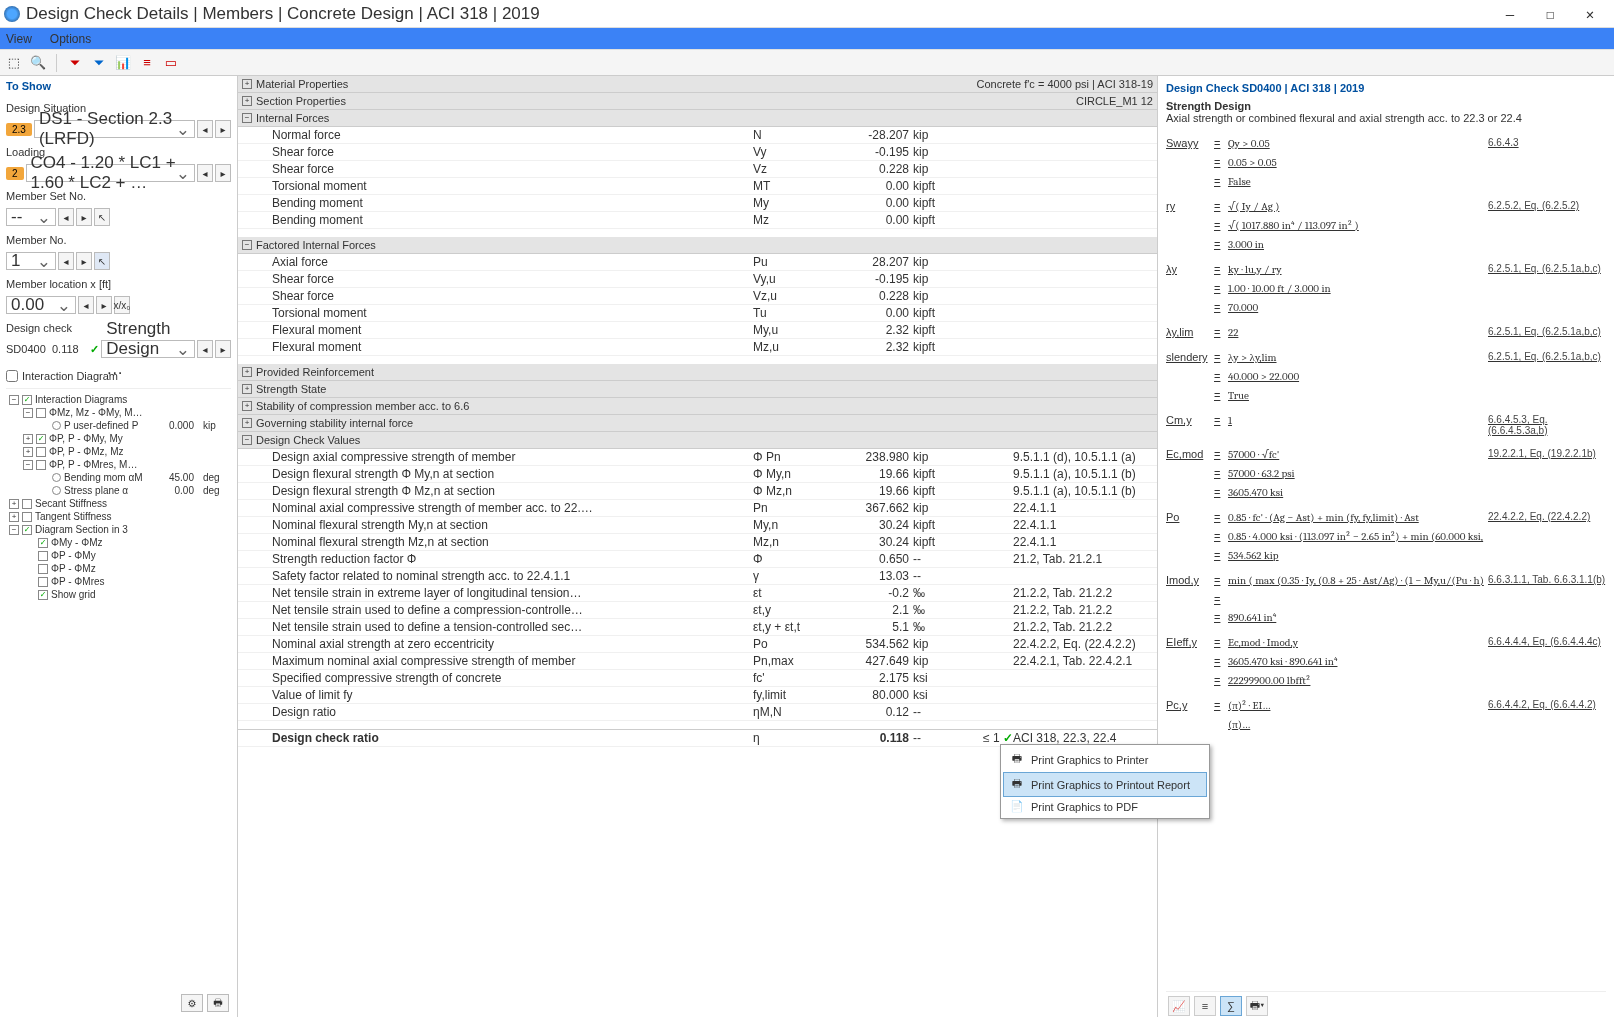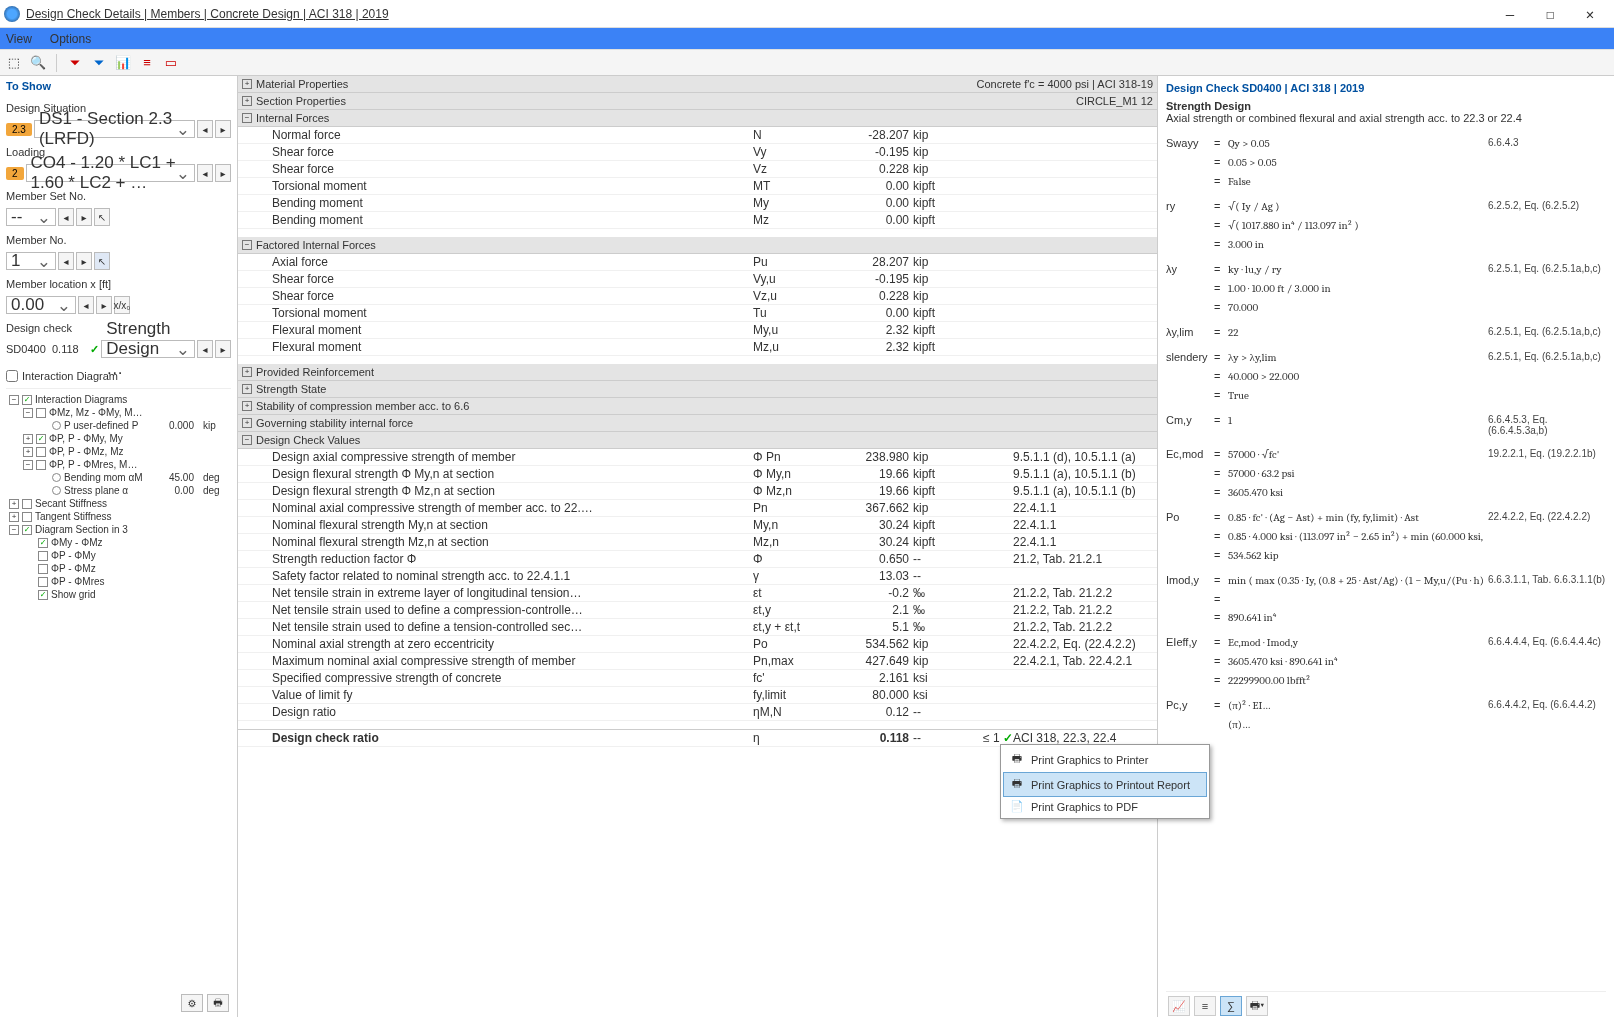--- a/index.html
+++ b/index.html
@@ -1,19 +1,19 @@
 <!DOCTYPE html>
 <html><head>
 <meta charset="utf-8">
 <style>
 * { box-sizing: border-box; margin: 0; padding: 0; }
 body { font-family: "Segoe UI", Arial, sans-serif; font-size: 11px; background: #fff; color: #333; overflow: hidden; width: 1614px; height: 1017px; position: relative; }
 .titlebar { height: 28px; display: flex; align-items: center; padding: 0 4px; border-bottom: 1px solid #ddd; background: #fff; }
 .titlebar .icon { width: 16px; height: 16px; background: radial-gradient(circle, #4da6ff 40%, #1a3d66 100%); border-radius: 50%; margin-right: 6px; }
-.titlebar .title { flex: 1; font-size: 12px; text-decoration: underline; }
+.titlebar .title { flex: 1; font-size: 17px; }
 .titlebar .winctl { display: flex; }
 .titlebar .winctl span { width: 40px; height: 28px; display: flex; align-items: center; justify-content: center; font-size: 14px; font-family: monospace; }
 .menubar { height: 22px; display: flex; align-items: center; padding: 0 6px; gap: 18px; background: #3b82f6; border-bottom: 1px solid #e0e0e0; }
 .menubar span { font-size: 12px; }
 .toolbar { height: 26px; display: flex; align-items: center; padding: 0 4px; gap: 4px; background: #f5f5f5; border-bottom: 1px solid #ccc; }
 .tool-ico { width: 20px; height: 20px; display: flex; align-items: center; justify-content: center; font-size: 13px; padding: 0 2px; }
 .tool-sep { width: 1px; height: 18px; background: #ccc; margin: 0 4px; }
 .workspace { display: flex; height: 944px; }
 .left-panel { width: 238px; border-right: 1px solid #ccc; background: #fff; padding: 4px 6px; display: flex; flex-direction: column; gap: 6px; overflow: hidden; }
 .section-label { color: #0050a0; font-weight: bold; font-size: 11px; margin-bottom: 2px; }
@@ -50,21 +50,21 @@
 .grid-row .c5 { text-align: center; }
 .grid-row .c6 { }
 .grid-row.last { font-weight: normal; border-top: 1px solid #ccc; }
 .check { color: #0a0; font-weight: bold; }
 
 .right-panel { width: 456px; display: flex; flex-direction: column; padding: 6px 8px 4px 8px; overflow: hidden; }
 .right-title { color: #0050a0; font-weight: bold; font-size: 11px; margin-bottom: 6px; }
 .right-sub { font-weight: bold; font-size: 11px; }
 .right-desc { font-size: 11px; margin-bottom: 10px; }
 .eq-area { flex: 1; overflow: auto; position: relative; }
-.eq-row { display: grid; grid-template-columns: 48px 14px 260px 1fr; font-size: 11px; padding: 3px 0; align-items: start; }
+.eq-row { display: grid; grid-template-columns: 48px 14px 260px 1fr; font-size: 11px; padding: 3px 0; align-items: start; text-decoration: underline; }
 .eq-row .lbl { }
 .eq-row .eq { }
 .eq-row .expr { font-family: 'Cambria','Times New Roman',serif; }
 .eq-row .ref { font-size: 10px; color: #444; text-align: left; }
 
 .context-menu { position: absolute; left: 1000px; top: 744px; width: 210px; background: #fff; border: 1px solid #999; box-shadow: 2px 2px 4px rgba(0,0,0,0.3); z-index: 100; padding: 2px; }
 .context-menu .mi { display: flex; align-items: center; gap: 6px; padding: 3px 6px; font-size: 11px; }
 .context-menu .mi .mico { width: 16px; display: flex; justify-content: center; }
 .context-menu .mi.sel { background: #cce4f7; border: 1px solid #6aa6d6; padding: 2px 5px; }
 
@@ -548,21 +548,21 @@
           <span class="c2">Pn,max</span>
           <span class="c3">427.649</span>
           <span class="c4">kip</span>
           <span class="c5"></span>
           <span class="c6">22.4.2.1, Tab. 22.4.2.1</span>
         </div>
         <div class="grid-row">
           <span class="c0"></span>
           <span class="c1">Specified compressive strength of concrete</span>
           <span class="c2">fc'</span>
-          <span class="c3">2.161</span>
+          <span class="c3">2.175</span>
           <span class="c4">ksi</span>
           <span class="c5"></span>
           <span class="c6"></span>
         </div>
         <div class="grid-row">
           <span class="c0"></span>
           <span class="c1">Value of limit fy</span>
           <span class="c2">fy,limit</span>
           <span class="c3">80.000</span>
           <span class="c4">ksi</span>

